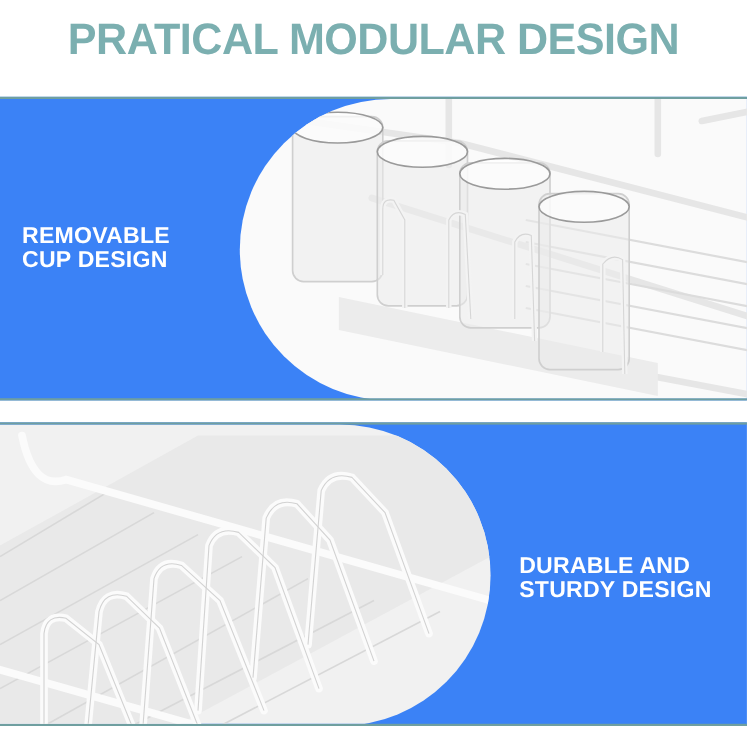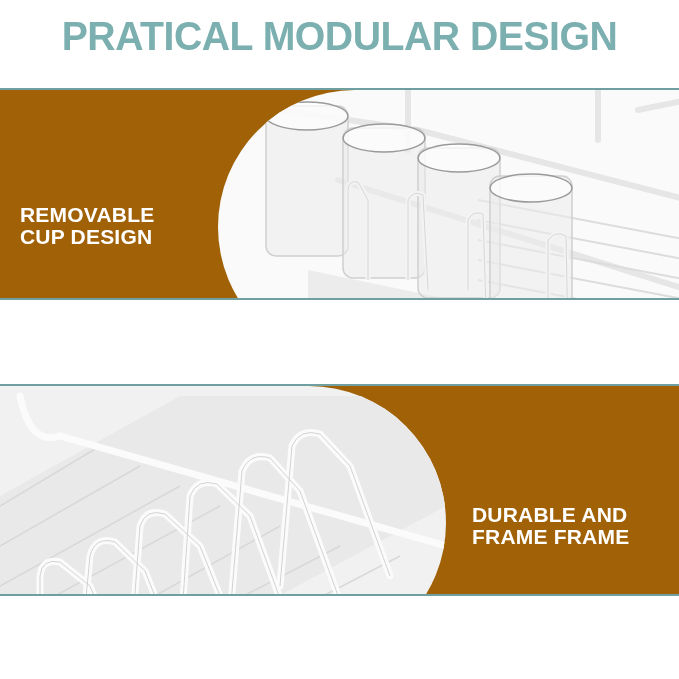--- a/index.html
+++ b/index.html
@@ -5,22 +5,22 @@
   * { box-sizing: border-box; margin: 0; padding: 0; }
   html, body { width: 679px; height: 679px; background: #ffffff; overflow: hidden; }
   body { position: relative; font-family: "DejaVu Sans", "Liberation Sans", sans-serif; }
   .title {
     position: absolute; left: 0; top: 14px; width: 679px; text-align: center;
     font-weight: bold; font-size: 40px; letter-spacing: -0.5px; color: #7bafb0;
     font-family: "Liberation Sans", sans-serif;
     transform: scaleX(0.98);
   }
   .panel {
-    position: absolute; left: 0; width: 679px; height: 212px;
-    background: #a16207; overflow: hidden;
+    position: absolute; left: 0; width: 679px; height: 276px;
+    background: #3b82f6; overflow: hidden;
     border-top: 2px solid #6f9fa0; border-bottom: 2px solid #6f9fa0;
   }
   .panel.p1 { top: 88px; }
   .panel.p2 { top: 384px; padding-left: 27px; }
   .photo {
     position: absolute; background: #fafafa; overflow: hidden;
   }
   .p1 .photo { left: 218px; top: 0; width: 470px; height: 274px; border-radius: 137px 0 0 137px; }
   .p2 .photo { left: -20px; top: 0; width: 466px; height: 274px; border-radius: 0 137px 137px 0; background: #f1f1f1; }
   .label {
@@ -124,15 +124,15 @@
         <path d="M100 274 L110 170 Q115 150 135 156 L165 185 L200 274"></path>
         <path d="M150 274 L160 140 Q166 122 185 128 L220 160 L260 260"></path>
         <path d="M200 260 L210 110 Q217 92 237 98 L270 130 L310 240"></path>
         <path d="M250 230 L262 85 Q270 66 290 72 L320 105 L360 215"></path>
         <path d="M300 200 L312 60 Q320 42 340 48 L370 80 L410 190"></path>
       </g>
     </svg>
   </div>
   <div class="label">
     <span>DURABLE AND</span>
-    <span>FRAME FRAME</span>
+    <span>STURDY DESIGN</span>
   </div>
 </div>
 
 </body></html>

